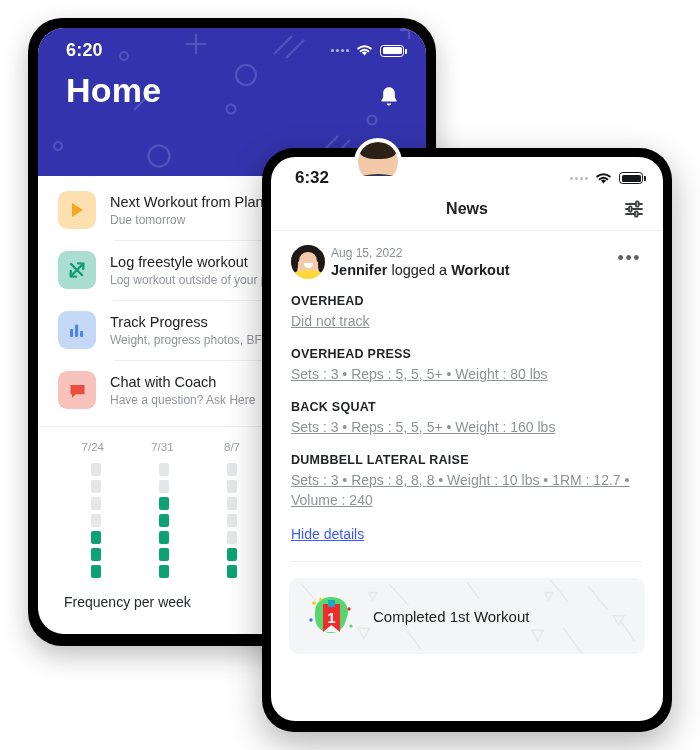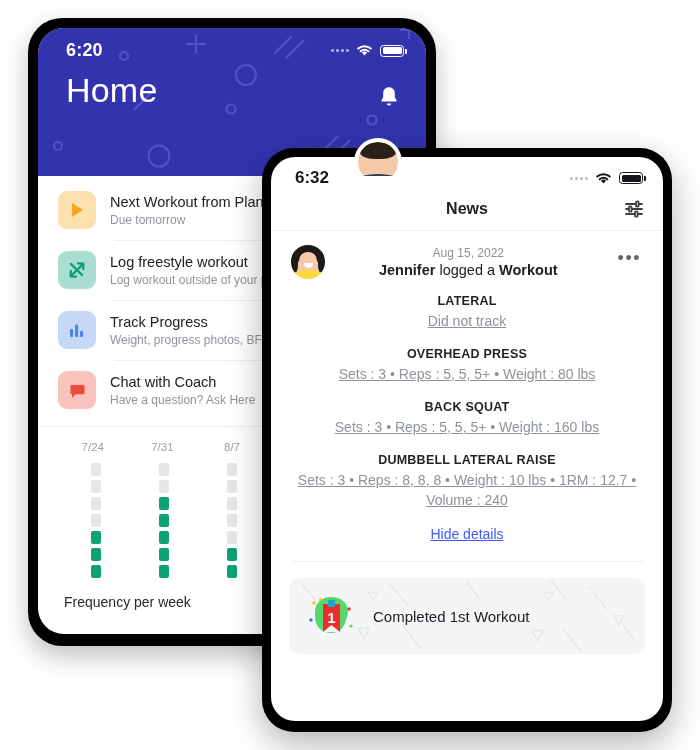--- a/index.html
+++ b/index.html
@@ -45,21 +45,21 @@
     content:''; position:absolute; right:-3.5px; top:3px; width:2px;height:5px;
     background:#fff; border-radius:0 1px 1px 0;
   }
   .batt i { display:block; width:100%; height:100%; background:#fff; border-radius:1.5px; }
 
   .p1-titlebar {
     position: relative; z-index: 3;
     display: flex; align-items: flex-start; justify-content: space-between;
     padding: 10px 26px 0 28px;
   }
-  .p1-title { color:#fff; font-size: 34px; font-weight: normal; letter-spacing:.2px; }
+  .p1-title { color:#fff; font-size: 34px; font-weight: bold; letter-spacing:.2px; }
 
   .avatar-ring {
     position: absolute; right: 24px; top: 110px; z-index: 4;
     width: 48px; height: 48px; border-radius: 50%;
     background: #fff; padding: 4px;
   }
   .avatar-face {
     width: 100%; height: 100%; border-radius: 50%;
     background: #f3c9a8; position: relative; overflow: hidden;
   }
@@ -94,21 +94,20 @@
   .seg { width: 10px; height: 13px; border-radius: 2px; background:#e4e6e8; }
   .seg.on { background:#0da273; }
   .chart-cap { text-align:left; padding: 16px 0 0 26px; font-size:14px; color:#25282c; }
 
   
   .phone2 {
     position: absolute; left: 262px; top: 148px;
     width: 410px; height: 584px;
     background:#000; border-radius: 32px; padding: 9px 9px 11px 9px;
     box-shadow: 0 12px 34px rgba(0,0,0,0.3);
-    text-align: center;
   }
   .p2-screen { width:100%; height:100%; background:#fff; border-radius:24px; overflow:hidden; position:relative; }
   .p2-status { display:flex; align-items:center; justify-content:space-between; padding: 11px 20px 0 24px; color:#16181b; }
   .p2-time { font-size:17px; font-weight:bold; }
   .p2-sysicons { display:flex; align-items:center; gap:7px; }
   .dots4.dark i { background:#b9bdc2; }
   .batt.dark { border-color:#16181b; }
   .batt.dark i { background:#16181b; }
   .batt.dark::after { background:#16181b; }
 
@@ -382,21 +381,21 @@
           <div class="post-meta">
             <div class="post-date">Aug 15, 2022</div>
             <div class="post-title">
               <b>Jennifer</b><span> logged a </span><b>Workout</b>
             </div>
           </div>
           <div class="post-more">•••</div>
         </div>
 
         <div class="ex">
-          <div class="ex-name">LATERAL</div>
+          <div class="ex-name">OVERHEAD</div>
           <div class="ex-det">Did not track</div>
         </div>
         <div class="ex">
           <div class="ex-name">OVERHEAD PRESS</div>
           <div class="ex-det">Sets : 3 • Reps : 5, 5, 5+ • Weight : 80 lbs</div>
         </div>
         <div class="ex">
           <div class="ex-name">BACK SQUAT</div>
           <div class="ex-det">Sets : 3 • Reps : 5, 5, 5+ • Weight : 160 lbs</div>
         </div>

